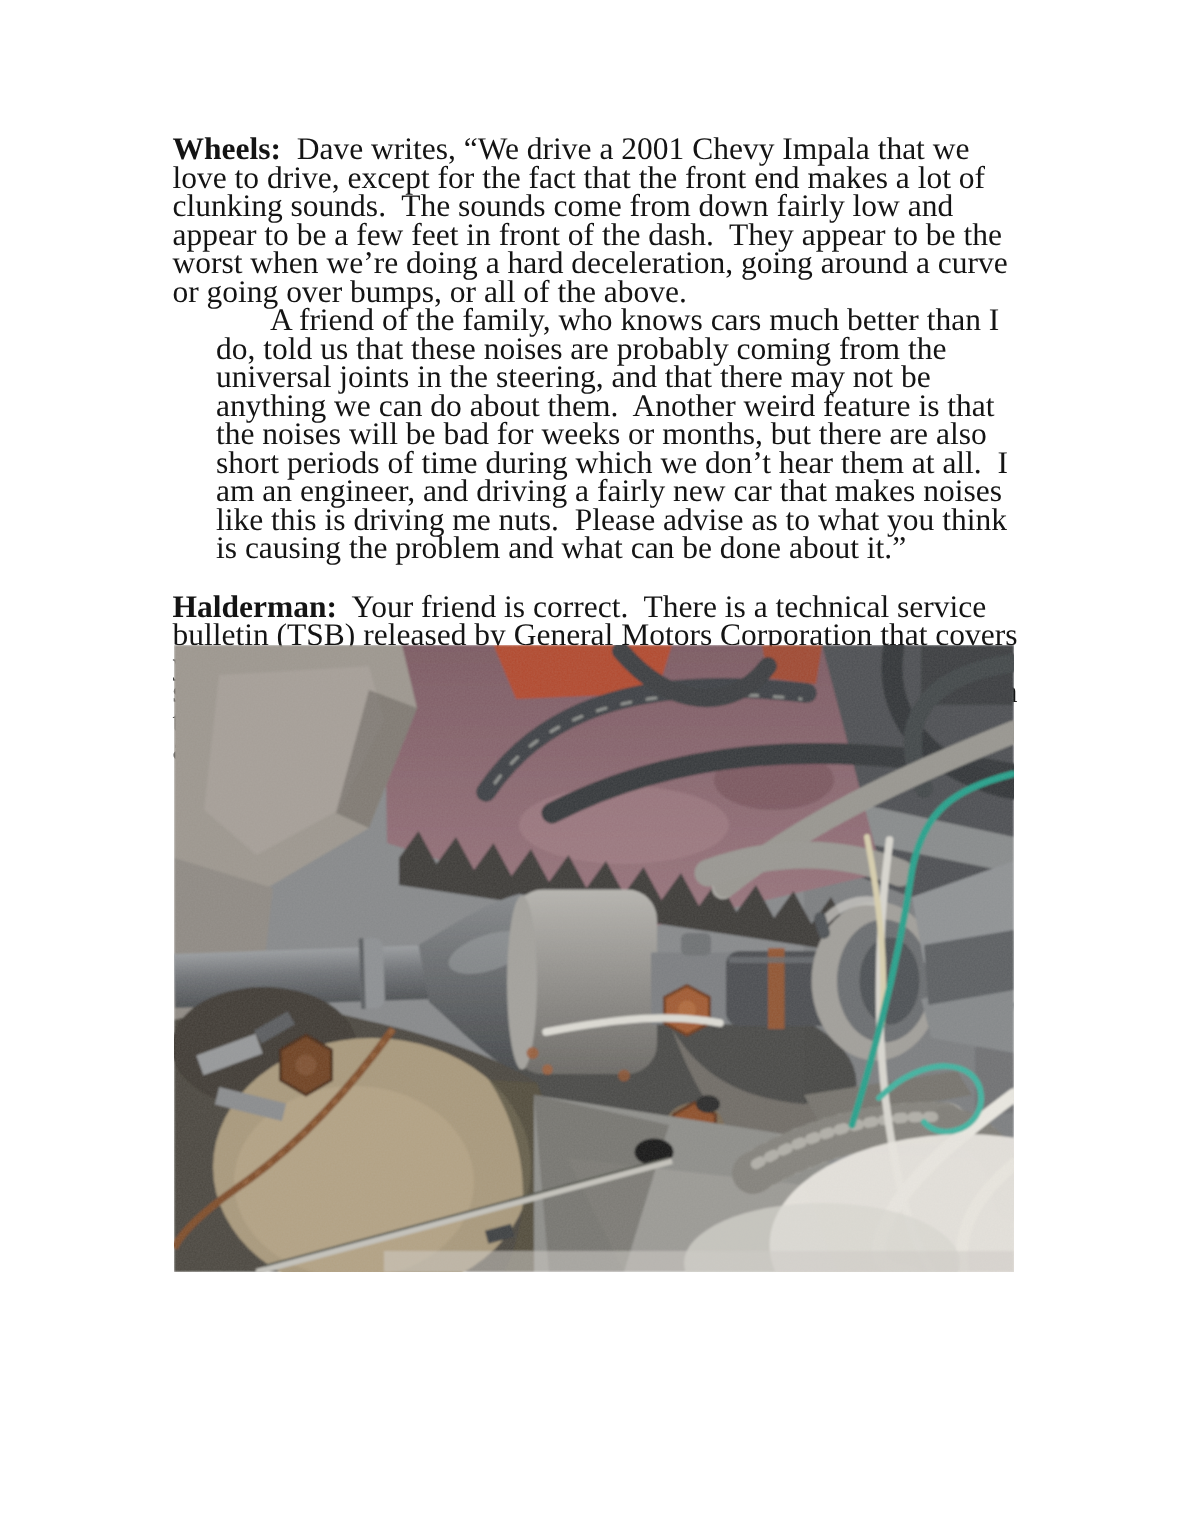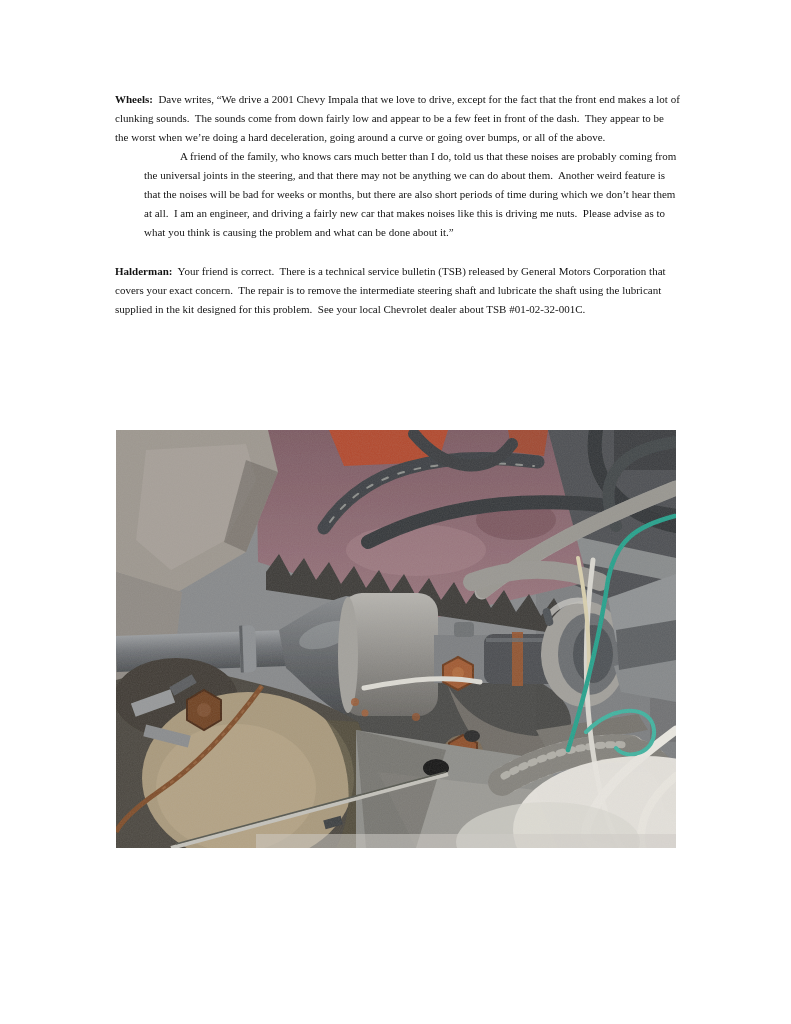--- a/index.html
+++ b/index.html
@@ -2,21 +2,21 @@
 <html><head>
 <meta charset="utf-8">
 <style>
   html,body{margin:0;padding:0;background:#ffffff;}
   .page{
     position:relative;width:791px;height:1024px;background:#ffffff;
     font-family:"Liberation Serif","DejaVu Serif",serif;color:#141414;overflow:hidden;
   }
   .textblock{
     position:absolute;left:115px;top:90px;width:565px;
-    font-size:11px;line-height:19px;text-align:left;
+    font-size:21px;line-height:19px;text-align:left;
   }
   .textblock p{margin:0;white-space:pre-wrap;}
   .textblock p.indent-first{text-indent:36px;margin-left:29px;}
   .textblock p.gap-above{margin-top:20px;}
   .lead{font-weight:bold;}
   .figure{position:absolute;left:116px;top:430px;width:560px;height:418px;}
   .figure svg{display:block;}
 </style>
 </head>
 <body>

